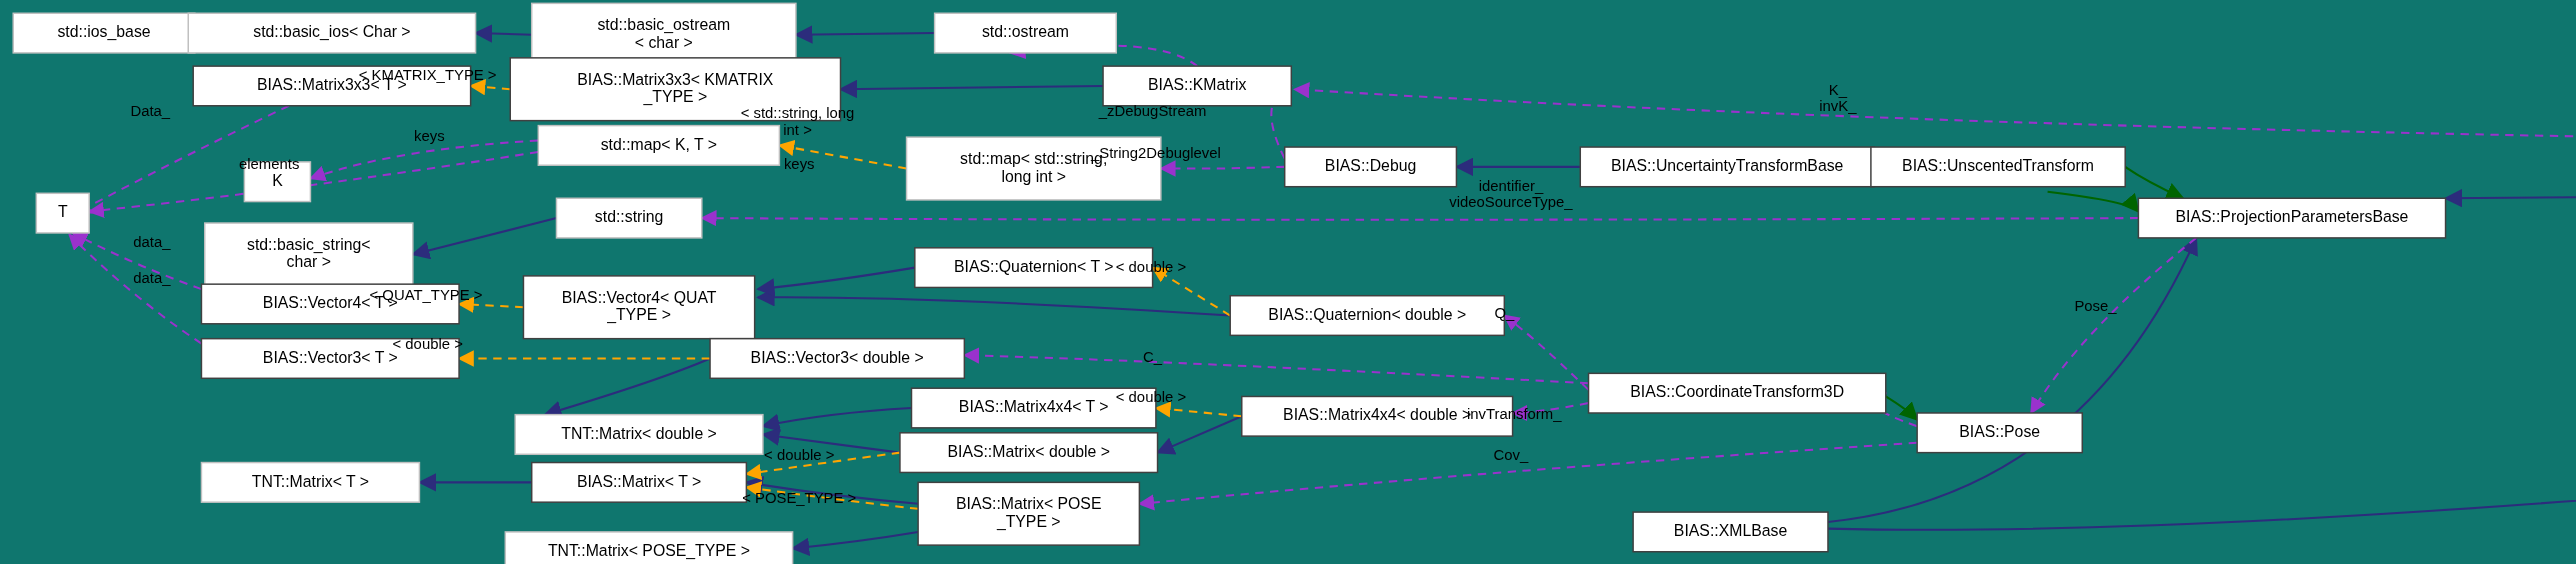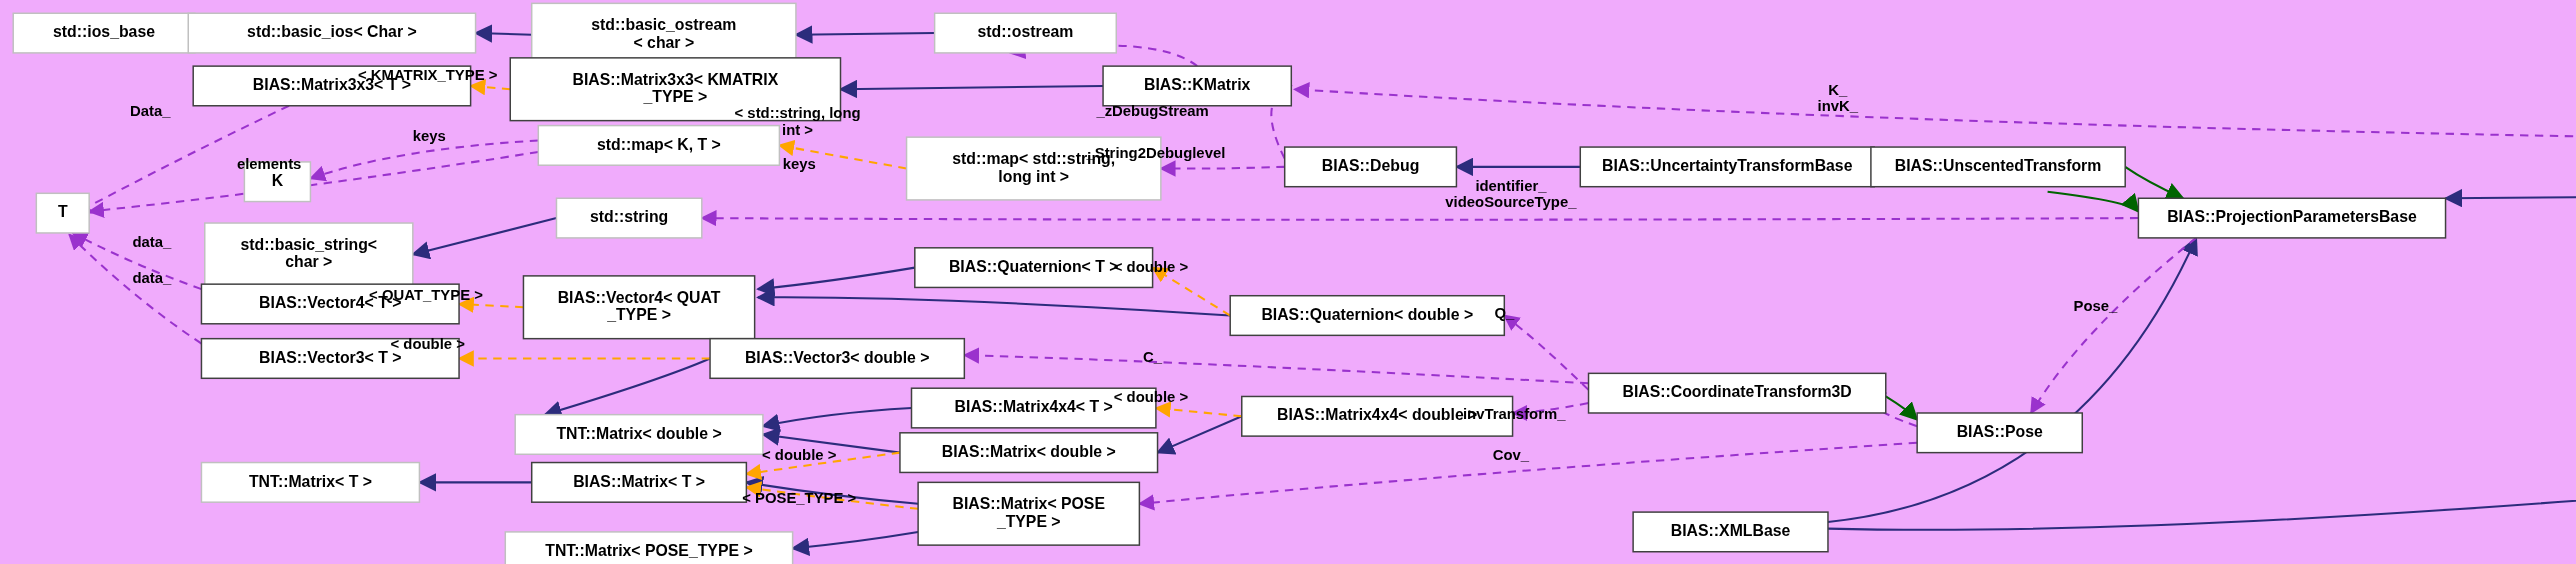--- a/index.html
+++ b/index.html
@@ -1,17 +1,17 @@
 <!DOCTYPE html>
 <html style="font-size:15px"><head>
 <meta charset="utf-8">
 <style>
   html,body{margin:0;padding:0;background:#ffffff;}
   body{font-family:"Liberation Sans", sans-serif;}
-  #diagram-root{position:relative;width:2576px;height:565px;background:#f0abfc;overflow:hidden;font-weight:bold;}
+  #diagram-root{position:relative;width:2576px;height:565px;background:#0f766e;overflow:hidden;}
   svg#graph{position:absolute;left:0;top:0;width:2576px;height:565px;}
   .nodebox rect{stroke-width:1.6px;}
   .node-label{font-family:"Liberation Sans", sans-serif;font-size:17px;fill:#000000;text-anchor:middle;dominant-baseline:middle;}
   .edge-label{font-family:"Liberation Sans", sans-serif;font-size:16px;fill:#000000;text-anchor:middle;dominant-baseline:middle;}
   .edge path, .edge line{fill:none;}
 </style>
 </head>
 <body>
 
 <div id="diagram-root">

